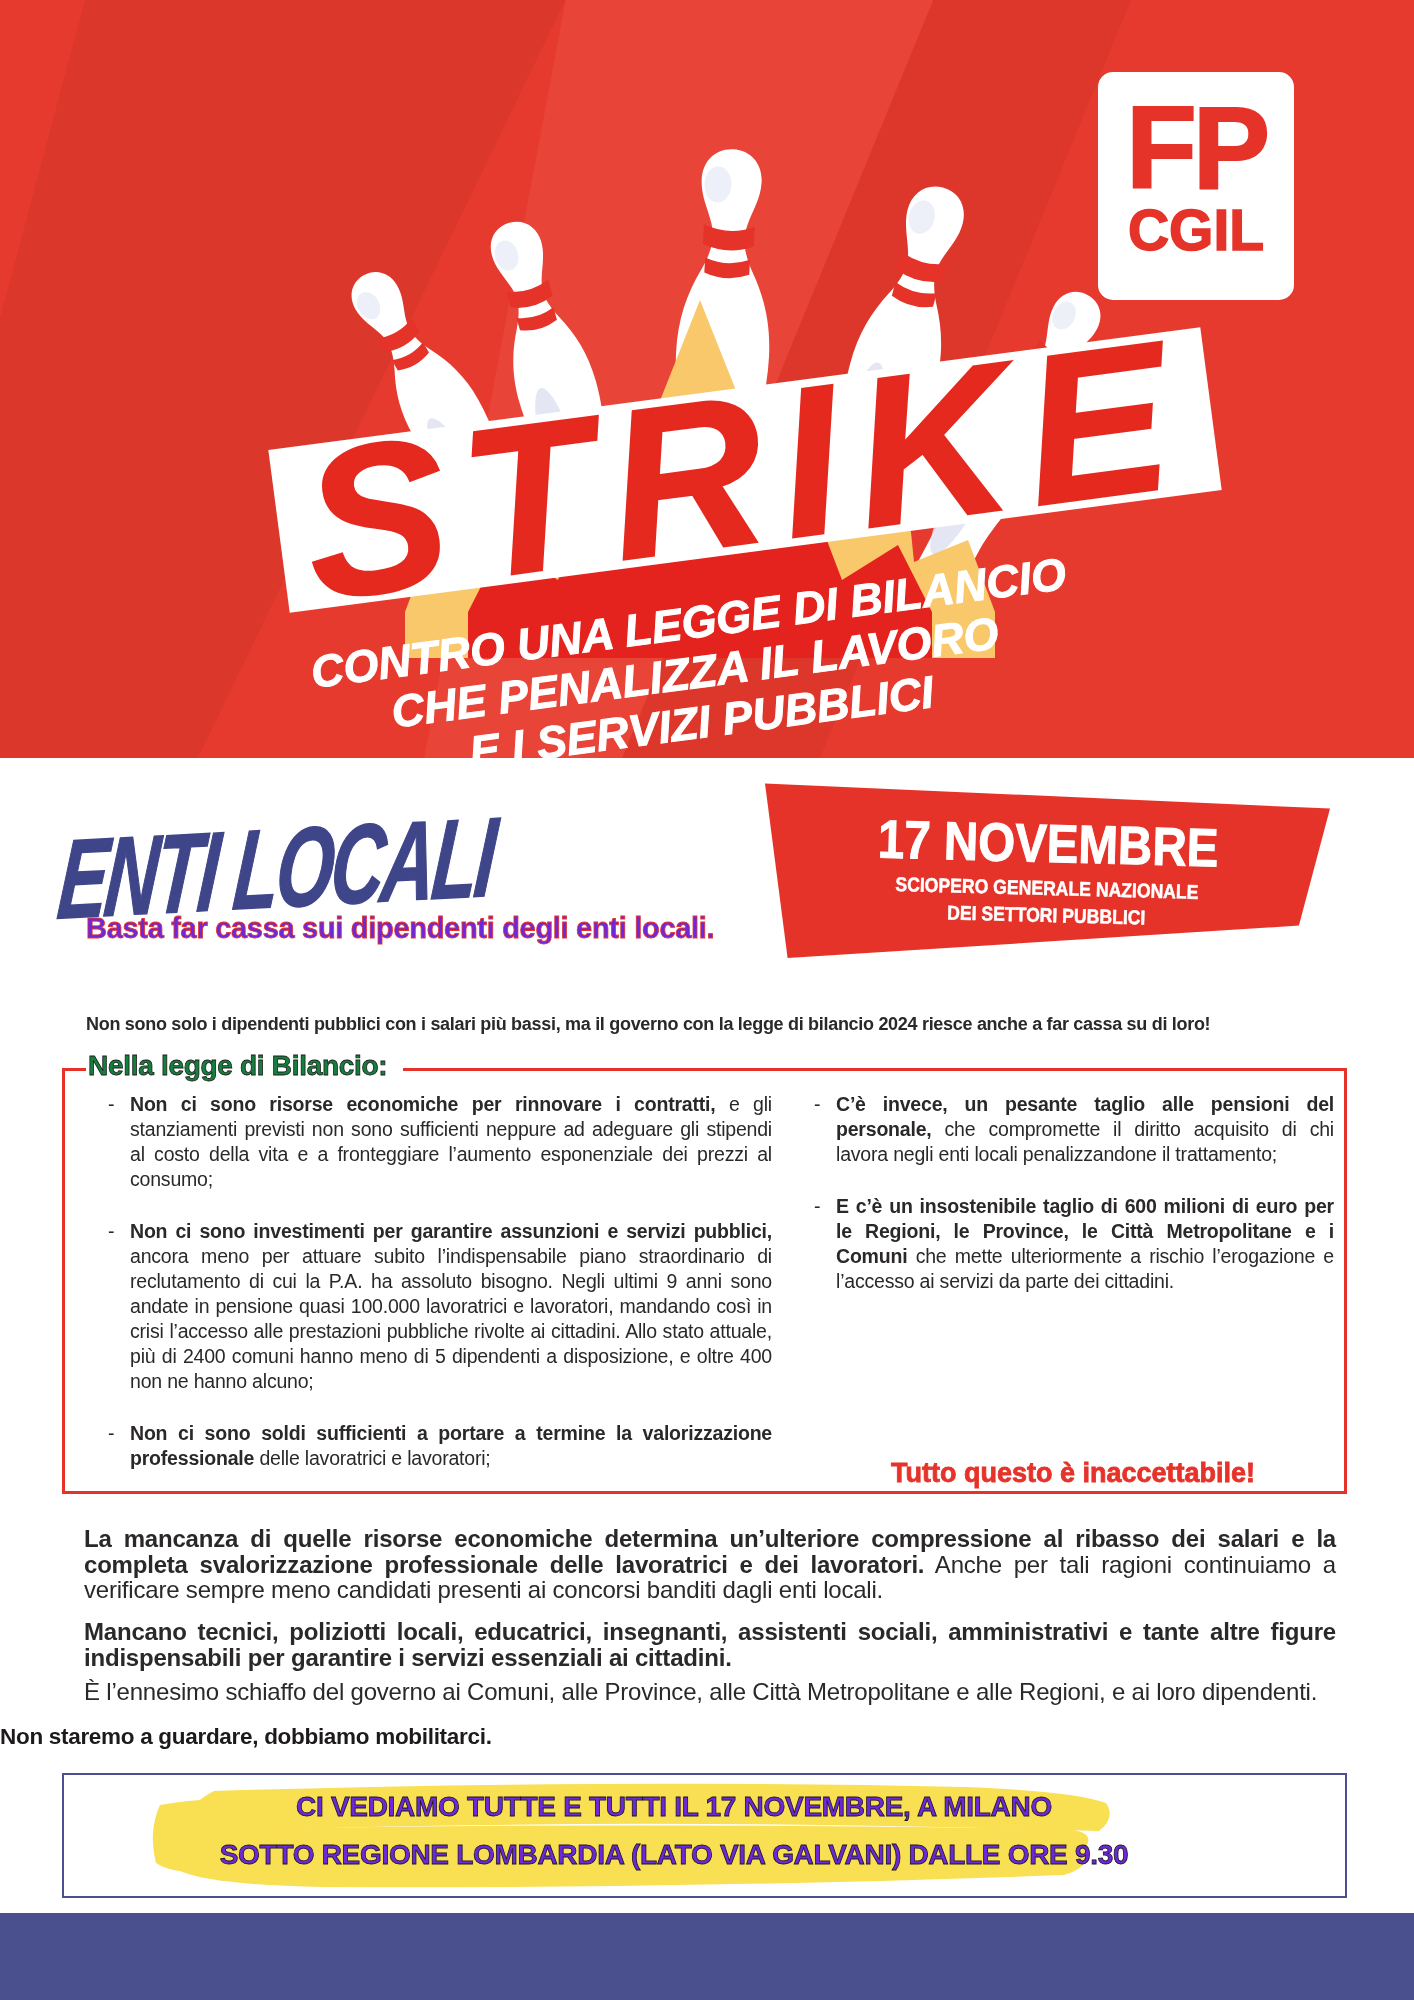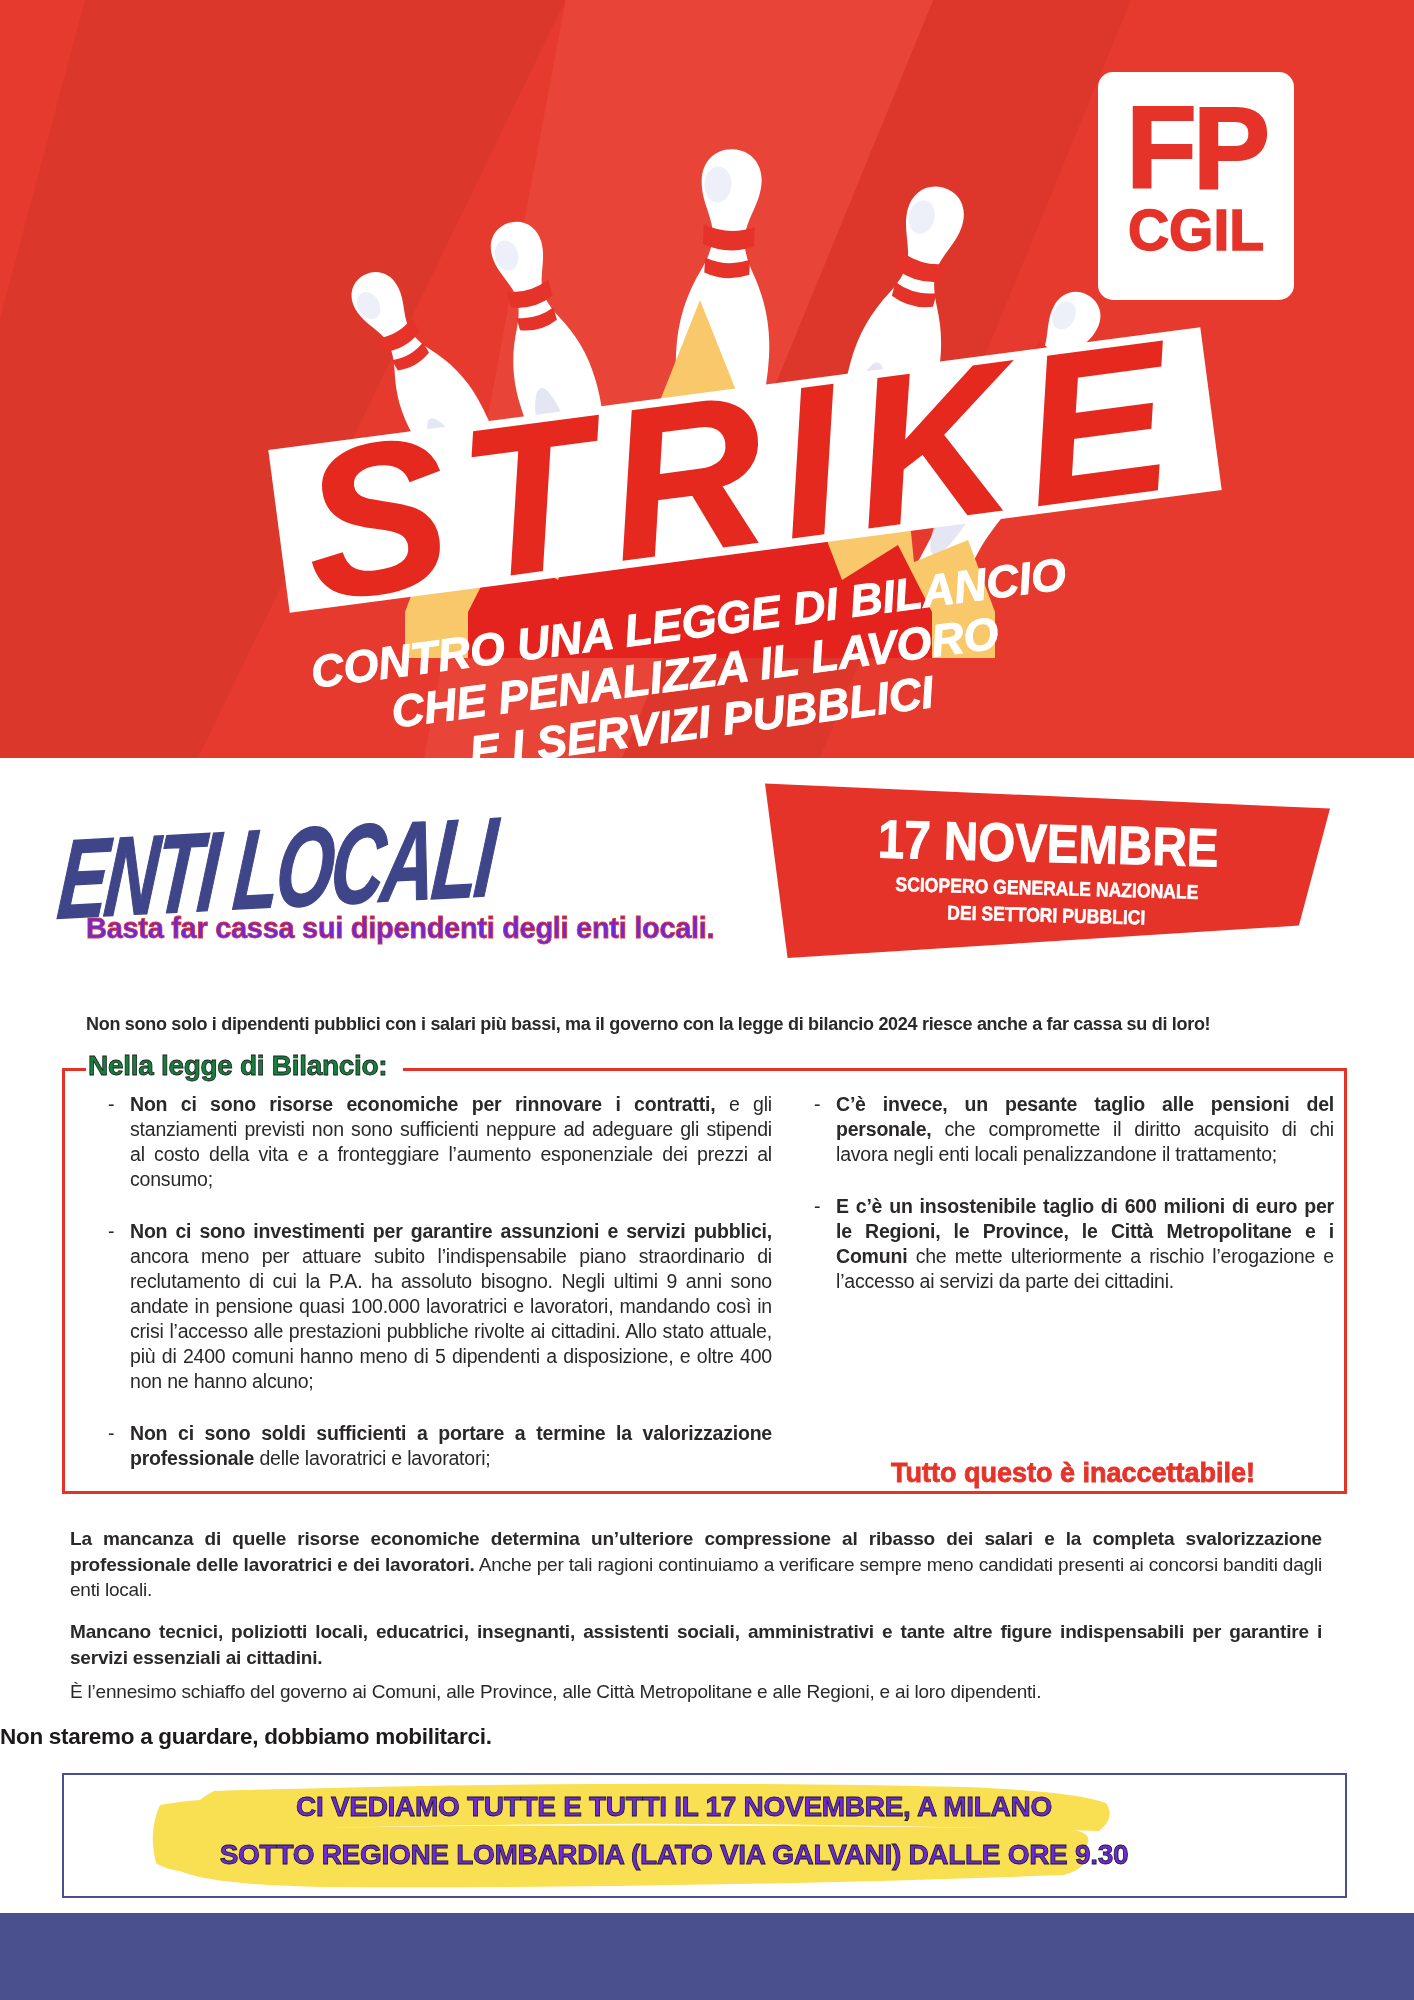--- a/index.html
+++ b/index.html
@@ -51,21 +51,21 @@
       font-weight:bold;color:#15803d;-webkit-text-stroke:.8px #1d1a1b;letter-spacing:-0.3px;z-index:2;}
   .colL{left:106px;top:1092px;width:666px;}
   .colR{left:812px;top:1092px;width:522px;}
   .bullet{position:relative;padding-left:24px;margin-bottom:27px;font-size:19.5px;
       line-height:25px;text-align:justify;letter-spacing:-0.2px;}
   .bullet::before{content:"-";position:absolute;left:2px;top:0;}
   .bullet .b{font-weight:bold;}
   .callout{left:812px;top:1458px;width:522px;text-align:center;font-size:27px;
       font-weight:bold;color:#e6332a;-webkit-text-stroke:.8px #e6332a;}
   
-  .para{left:70px;width:1252px;font-size:19px;line-height:25.5px;text-align:justify;
+  .para{left:84px;width:1252px;font-size:24px;line-height:25.5px;text-align:justify;
       letter-spacing:-0.2px;}
   .para .b{font-weight:bold;}
   .p1{top:1526px;} .p2{top:1619px;font-weight:bold;} .p3{top:1679px;}
   .p4{top:1724px;font-size:22.5px;font-weight:bold;color:#1d1a1b;letter-spacing:-0.3px;}
   
   .cta{left:62px;top:1773px;width:1281px;height:121px;border:2.5px solid #4a4f8e;background:#fff;}
   .cta svg{position:absolute;left:0;top:0;}
   .cta-line{position:absolute;left:10px;width:1200px;text-align:center;font-size:28px;
       font-weight:bold;color:#6d28d9;-webkit-text-stroke:.8px #17161a;letter-spacing:-0.3px;
       white-space:nowrap;}

